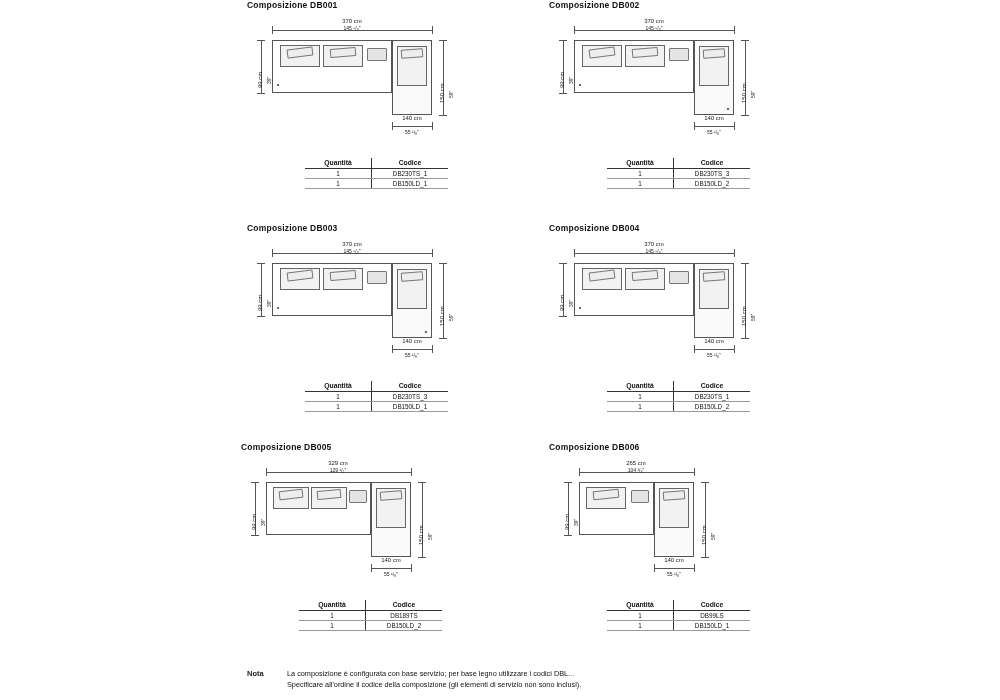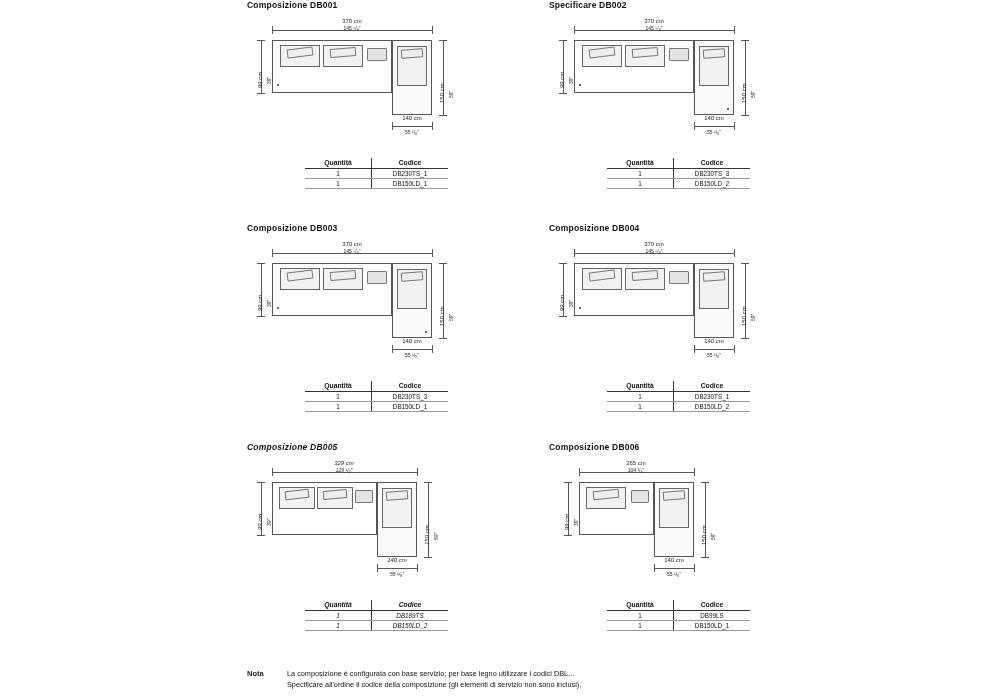--- a/index.html
+++ b/index.html
@@ -125,21 +125,21 @@
           <tr>
             <td class="q">1</td>
             <td>DB150LD_1</td>
           </tr>
         </tbody>
       </table>
     </div>
   </div>
 
   <div class="comp" style="left:549px;top:0px;width:230px;height:200px;">
-    <div class="comp-title">Specificare DB002</div>
+    <div class="comp-title">Composizione DB002</div>
 
     <div class="draw" style="left:0px;top:18px;width:230px;height:120px;">
       <div class="dimline-h" style="left:25px;top:12px;width:160px;"></div>
       <div class="tick-v" style="left:25px;top:8px;height:8px;"></div>
       <div class="tick-v" style="left:185px;top:8px;height:8px;"></div>
       <div class="dimtxt" style="left:65px;top:0px;width:80px;">370 cm</div>
       <div class="dimtxt sub" style="left:65px;top:7px;width:80px;">145 ⁵/₈"</div>
 
       <div class="plan" style="left:25px;top:22px;width:120px;height:53px;"></div>
       <div class="seat" style="left:33px;top:27px;width:40px;height:22px;"></div>
@@ -315,21 +315,21 @@
           </tr>
           <tr>
             <td class="q">1</td>
             <td>DB150LD_2</td>
           </tr>
         </tbody>
       </table>
     </div>
   </div>
 
-  <div class="comp" style="left:247px;top:442px;width:230px;height:200px;font-style:italic;">
+  <div class="comp" style="left:241px;top:442px;width:230px;height:200px;">
     <div class="comp-title">Composizione DB005</div>
 
     <div class="draw" style="left:0px;top:18px;width:230px;height:120px;">
       <div class="dimline-h" style="left:25px;top:12px;width:145px;"></div>
       <div class="tick-v" style="left:25px;top:8px;height:8px;"></div>
       <div class="tick-v" style="left:170px;top:8px;height:8px;"></div>
       <div class="dimtxt" style="left:57px;top:0px;width:80px;">329 cm</div>
       <div class="dimtxt sub" style="left:57px;top:7px;width:80px;">129 ¹/₂"</div>
 
       <div class="plan" style="left:25px;top:22px;width:105px;height:53px;"></div>

